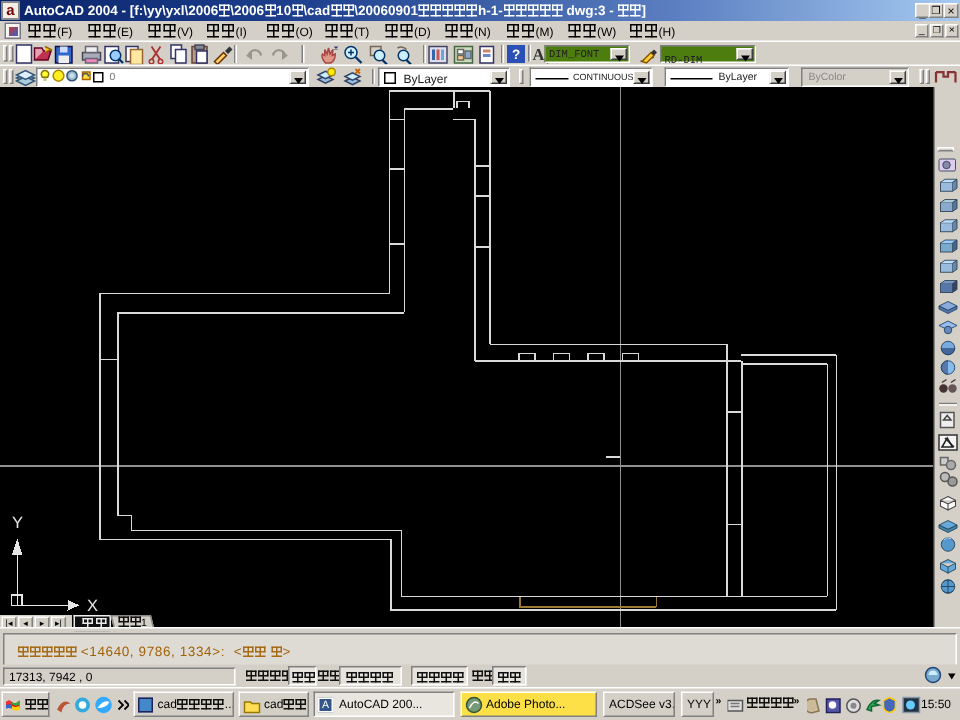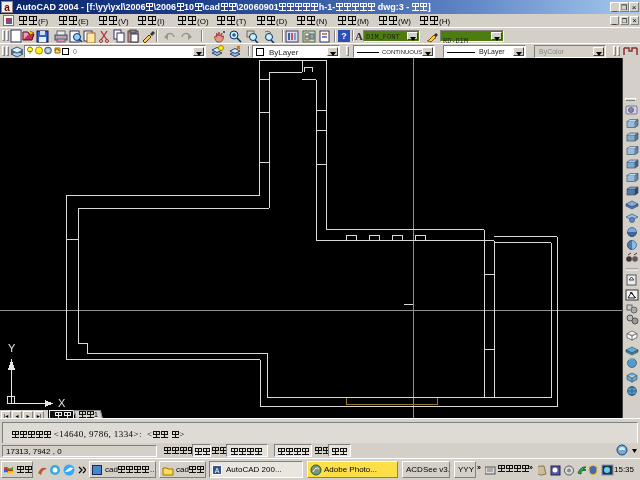--- a/index.html
+++ b/index.html
@@ -336,21 +336,21 @@
         <span class="abs cs" style="left:13px;top:1px;"></span>
       </div>
  <div class="abs" style="left:75px;top:0px;width:27px;height:11px;background:#d4d0c8;border:1px solid #888;border-bottom:none;transform:skewX(14deg);"></div>
  <div class="abs" style="left:78px;top:1px;color:#000;font-size:7px;"><span class="cs"></span><span class="cs"></span>1</div>
 </div>
 </div>
 
 <div class="abs" style="left:0;top:418px;width:640px;height:3px;background:#d4d0c8;border-top:1px solid #fff;"></div>
 
 <div class="abs" id="cmd" style="left:0;top:421px;width:640px;height:22px;background:#d4d0c8;">
- <div class="abs sunken" style="left:2px;top:1px;width:636px;height:36px;background:#dedbd4;color:#000000;font-family:Liberation Serif, serif;">
+ <div class="abs sunken" style="left:2px;top:1px;width:636px;height:36px;background:#dedbd4;color:#a16207;">
   <div class="abs" style="left:8px;top:6px;font-size:9px;letter-spacing:0.4px;white-space:nowrap;"><span class="cs"></span><span class="cs"></span><span class="cs"></span><span class="cs"></span><span class="cs"></span> &lt;14640, 9786, 1334&gt;:&nbsp;&nbsp;&lt;<span class="cs"></span><span class="cs"></span> <span class="cs"></span>&gt;</div>
  </div>
 </div>
 
 <div class="abs" id="status" style="left:0;top:443px;width:640px;height:15px;background:#d4d0c8;color:#000;font-size:8px;">
  <div class="abs sunken" style="left:2px;top:2px;width:155px;height:12px;">
       <span style="position:absolute;left:3px;top:1px;font-size:8px;">17313, 7942 , 0</span>
     </div>
  <span class="abs" style="left:163px;top:3px;"><span class="cs"></span><span class="cs"></span></span>
  <span class="abs" style="left:179px;top:3px;"><span class="cs"></span><span class="cs"></span></span>
@@ -432,14 +432,14 @@
   <path d="M2,2 a4,4 0 0 0 2,9 l4,-1 -2,-8 z" fill="#cb9" stroke="#875"></path>
   <rect x="13" y="2" width="9" height="9" fill="#55a" stroke="#225"></rect>
       <circle cx="17" cy="6" r="2.5" fill="#fff"></circle>
   <circle cx="31" cy="6.5" r="4.5" fill="#ddd" stroke="#555"></circle>
       <circle cx="31" cy="6.5" r="2" fill="#888"></circle>
   <path d="M40,9 q3,-7 8,-6 l-3,2 3,1 -5,1 0,3 z" fill="#3a5" stroke="#163"></path>
   <path d="M55,1 l4,2 0,4 q0,3 -4,4 q-4,-1 -4,-4 l0,-4 z" fill="#46b" stroke="#fc0"></path>
   <rect x="64" y="1" width="11" height="10" fill="#234" stroke="#89a"></rect>
       <circle cx="69" cy="6" r="3" fill="#6cf"></circle>
  </svg>
- <span class="abs" style="left:614px;top:6px;font-size:8px;">15:35</span>
+ <span class="abs" style="left:614px;top:6px;font-size:8px;">15:50</span>
 </div>
 
 </body></html>

